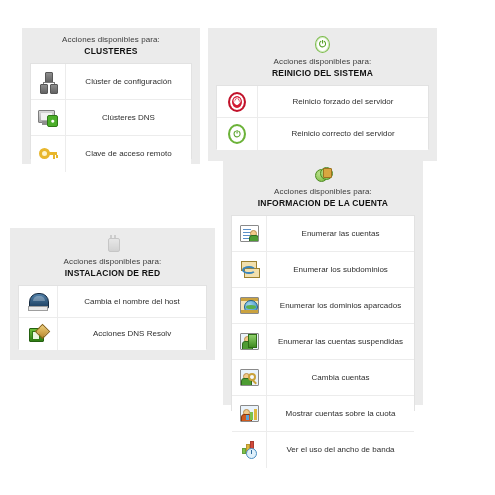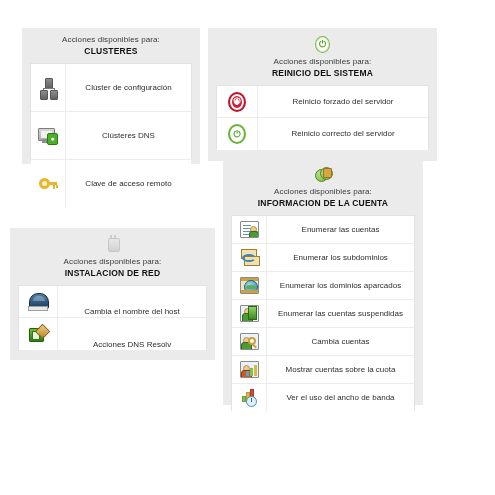--- a/index.html
+++ b/index.html
@@ -85,31 +85,31 @@
     padding: 0 4px;
   }
 
   
   #panel-clusters   { left: 22px;  top: 28px;  width: 178px; height: 136px; }
   #panel-reboot     { left: 208px; top: 28px;  width: 229px; height: 133px; }
   #panel-account    { left: 223px; top: 158px; width: 200px; height: 247px; }
   #panel-network    { left: 10px;  top: 228px; width: 205px; height: 132px; }
 
   #panel-clusters .rows  { height: 96px; }
-  #panel-clusters .row   { height: 48px; align-items: center; }
+  #panel-clusters .row   { height: 36px; align-items: center; }
 
   #panel-reboot .rows    { height: 64px; }
   #panel-reboot .row     { height: 32px; }
   #panel-reboot .row-icon{ width: 40px; min-width: 40px; }
 
   #panel-account .rows   { height: 196px; }
-  #panel-account .row    { height: 28px; }
+  #panel-account .row    { height: 36px; }
 
   #panel-network .rows   { height: 64px; }
-  #panel-network .row    { height: 32px; align-items: flex-end; }
+  #panel-network .row    { height: 32px; }
   #panel-network .row-icon{ width: 38px; min-width: 38px; }
 
   
   .ic { display:block; }
 
   
   .ic-server-stack { width:18px; height:20px; position:relative; }
   .ic-server-stack .top {
     position:absolute; left:6px; top:0; width:6px; height:9px;
     background:linear-gradient(#8d8d8d,#636363); border:1px solid #575757; border-radius:1px;

